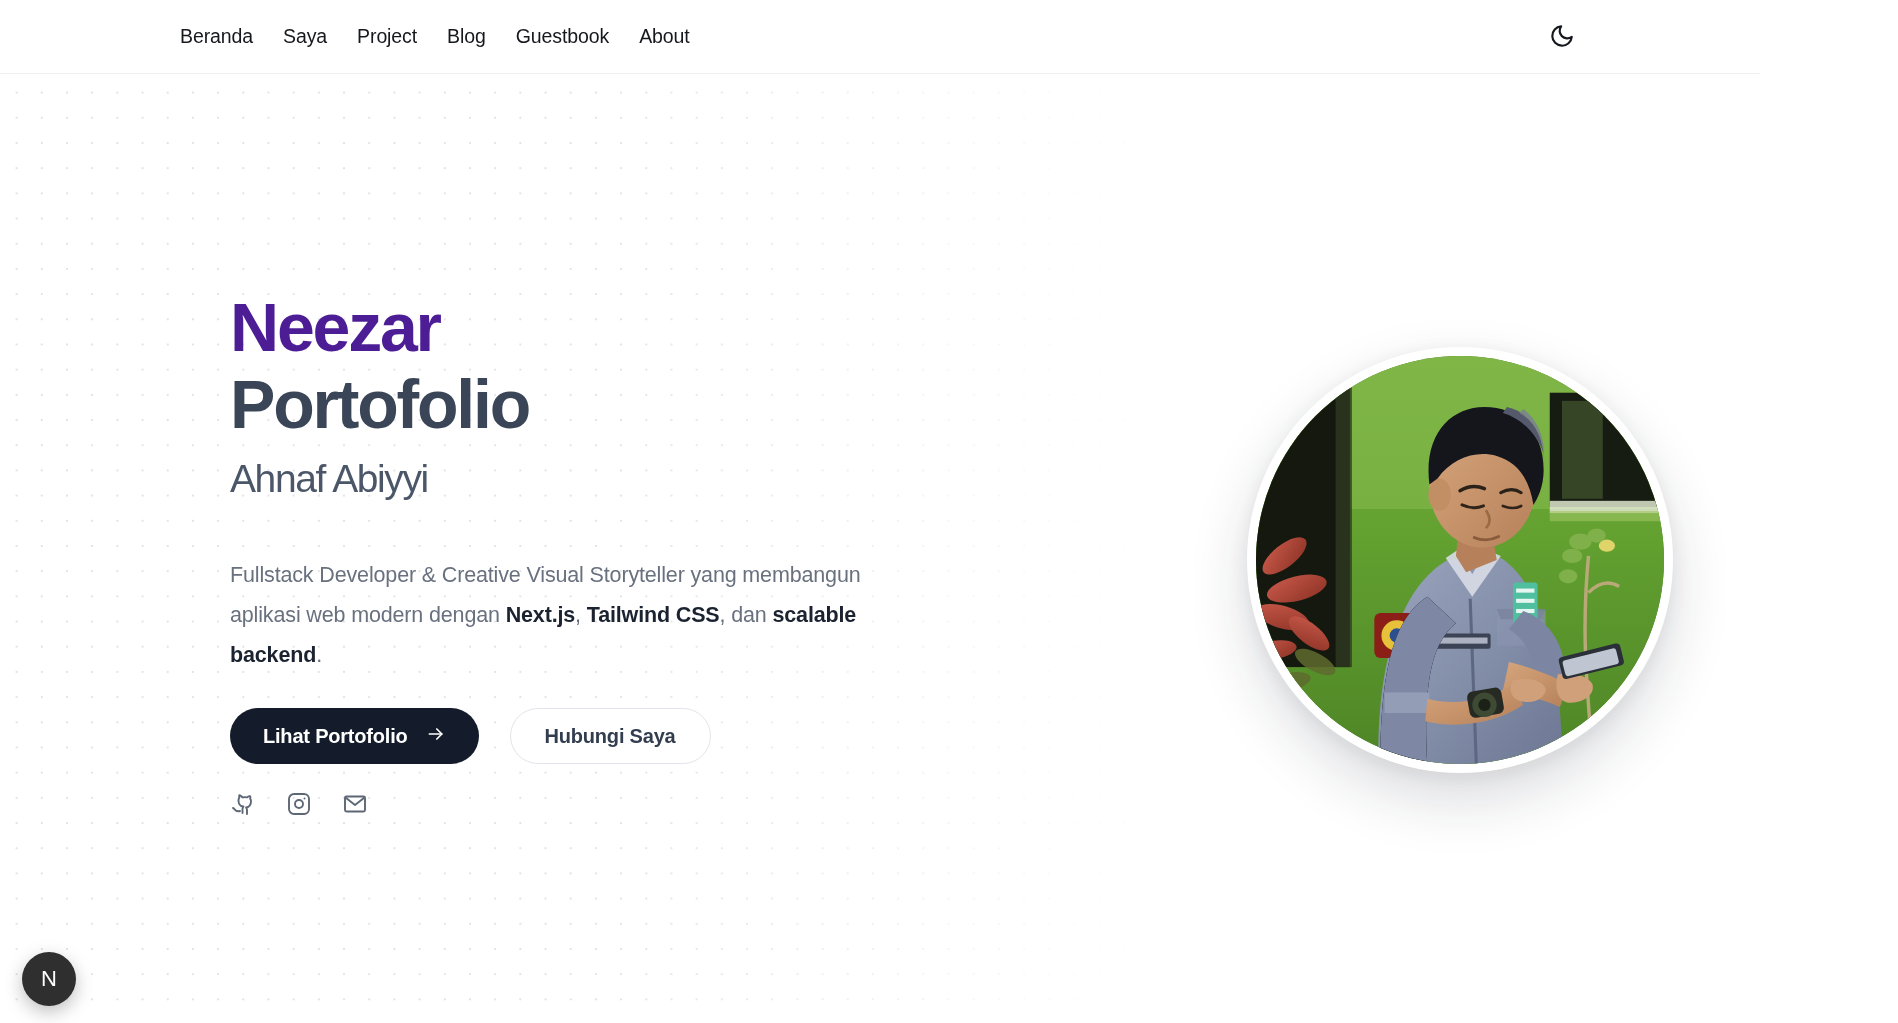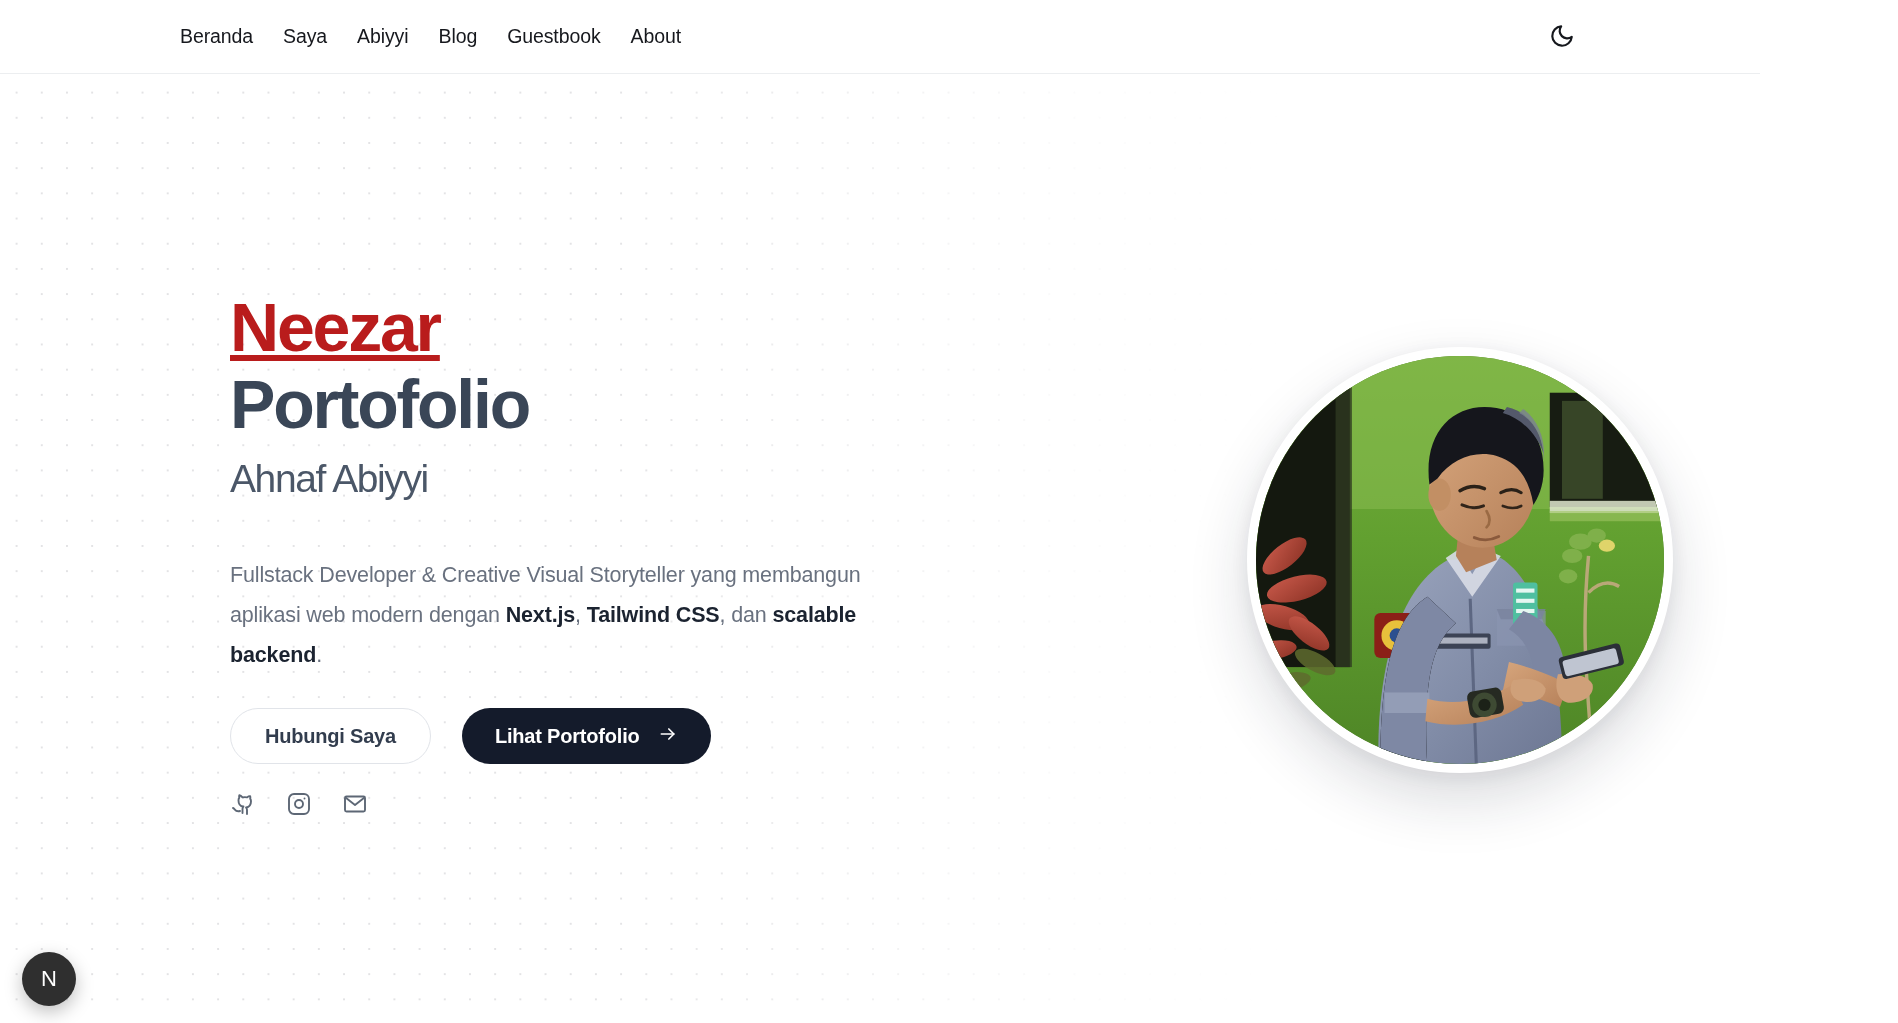--- a/index.html
+++ b/index.html
@@ -100,21 +100,21 @@
   }
 
   .headline .line1,
   .headline .line2 {
     display: block;
     font-size: 68px;
     line-height: 77px;
     font-weight: bold;
   }
 
-  .headline .line1 { color: #b91c1c; text-decoration: underline; }
+  .headline .line1 { color: #4c1d95; }
   .headline .line2 { color: #3a4657; }
 
   .headline .line3 {
     display: block;
     font-size: 39px;
     line-height: 68px;
     font-weight: normal;
     color: #4b5768;
     letter-spacing: -1.4px;
     margin-top: 2px;
@@ -238,21 +238,21 @@
 </style>
 </head>
 <body>
 
 <div class="dot-grid"></div>
 
 <header class="site-header">
   <nav class="nav">
     <span class="nav-item">Beranda</span>
     <span class="nav-item">Saya</span>
-    <span class="nav-item">Abiyyi</span>
+    <span class="nav-item">Project</span>
     <span class="nav-item">Blog</span>
     <span class="nav-item">Guestbook</span>
     <span class="nav-item">About</span>
   </nav>
 
   <button class="theme-toggle">
     <span>
       <svg width="26" height="26" viewBox="0 0 24 24" fill="none" stroke="#16181d" stroke-width="2" stroke-linecap="round" stroke-linejoin="round">
         <path d="M21 12.79A9 9 0 1 1 11.21 3 7 7 0 0 0 21 12.79z"></path>
       </svg>
@@ -266,32 +266,32 @@
 
     <h1 class="headline">
       <span class="line1">Neezar</span>
       <span class="line2">Portofolio</span>
       <span class="line3">Ahnaf Abiyyi</span>
     </h1>
 
     <p class="tagline"><span>Fullstack Developer &amp; Creative Visual Storyteller yang membangun aplikasi web modern dengan </span><b>Next.js</b><span>, </span><b>Tailwind CSS</b><span>, dan </span><b>scalable backend</b><span>.</span></p>
 
     <div class="cta-row">
-      <button class="btn btn-secondary">
-        <span>Hubungi Saya</span>
-      </button>
-
       <button class="btn btn-primary">
         <span>Lihat Portofolio</span>
         <span>
           <svg width="20" height="20" viewBox="0 0 24 24" fill="none" stroke="#ffffff" stroke-width="2" stroke-linecap="round" stroke-linejoin="round">
             <line x1="4" y1="12" x2="19" y2="12"></line>
             <polyline points="13 6 19 12 13 18"></polyline>
           </svg>
         </span>
+      </button>
+
+      <button class="btn btn-secondary">
+        <span>Hubungi Saya</span>
       </button>
     </div>
 
     <div class="social-row">
 
       <a class="social-link">
         <span>
           <svg width="24" height="24" viewBox="0 0 24 24" fill="none" stroke="#5d6775" stroke-width="1.9" stroke-linecap="round" stroke-linejoin="round">
             <path d="M9 19c-5 1.5-5-2.5-7-3m14 6v-3.87a3.37 3.37 0 0 0-.94-2.61c3.14-.35 4.94-2.22 4.94-6.15 0-1.02-.29-1.96-.82-2.75.25-.79.25-1.64-.04-2.43 0 0-1.37-.18-3.14 1.2a8.5 8.5 0 0 0-4.5 0C9.73 3.02 8.36 3.2 8.36 3.2c-.29.79-.29 1.64-.04 2.43A4.6 4.6 0 0 0 7.5 8.38c0 3.9 1.8 5.77 4.94 6.15-.6.62-.92 1.53-.94 2.61V21"></path>
           </svg>

